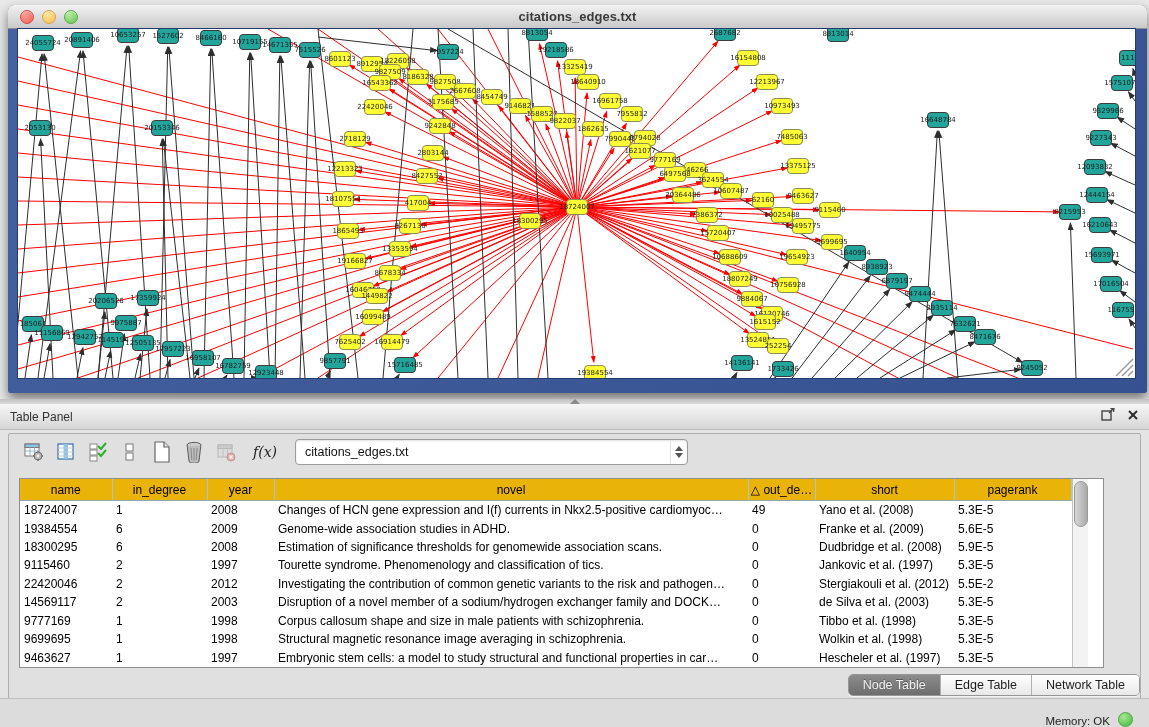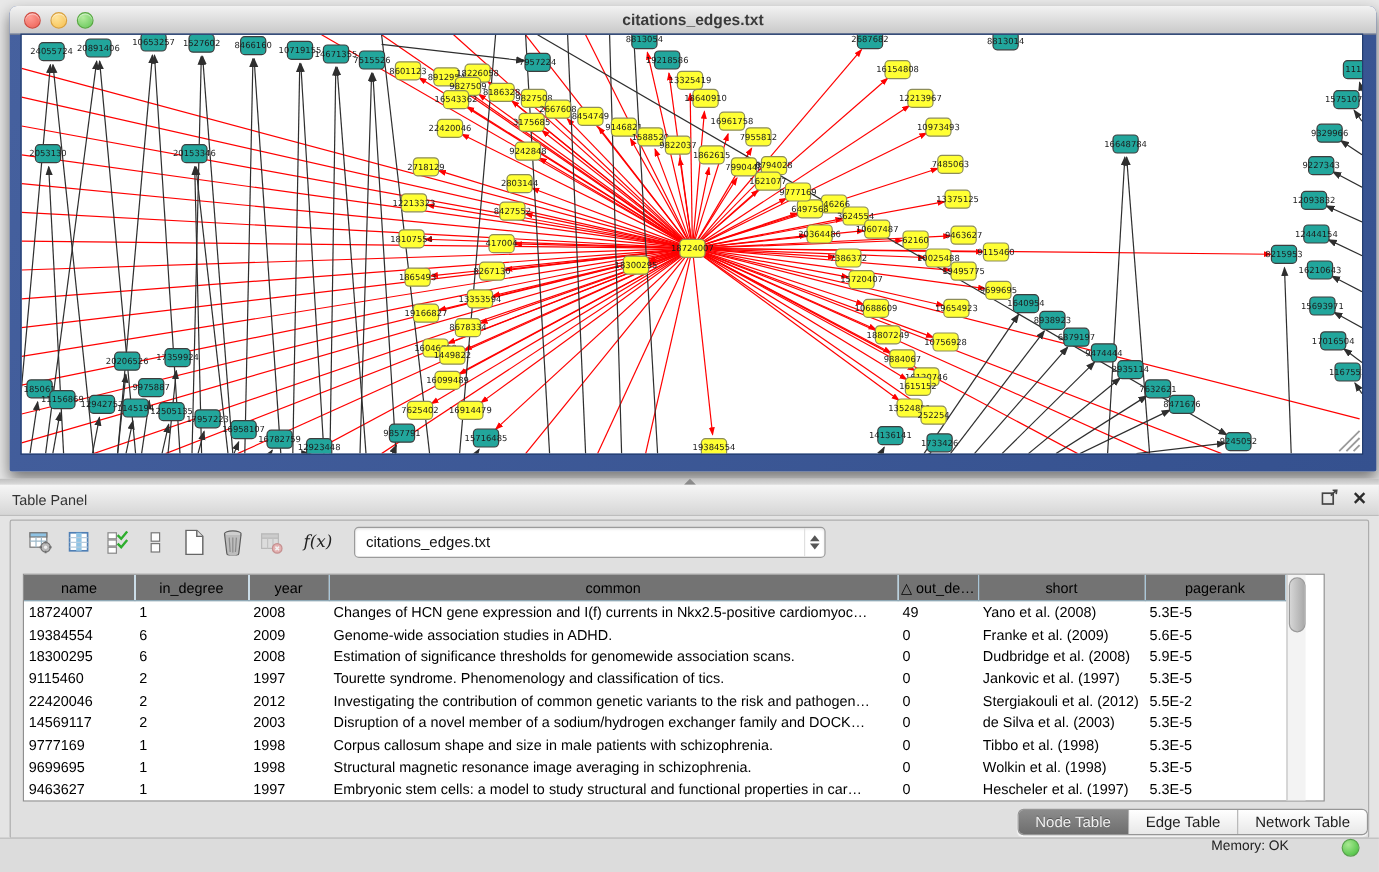--- a/index.html
+++ b/index.html
@@ -45,37 +45,37 @@
     border:1px solid #9b9b9b;border-radius:4px;box-shadow:inset 0 1px 2px rgba(0,0,0,.12);
     display:flex;align-items:center;font-size:12.5px;color:#111;}
   .dropdown .dd-text{margin-left:9px;flex:1;}
   .dd-stepper{width:16px;height:100%;display:flex;flex-direction:column;align-items:center;justify-content:center;gap:2px;border-left:1px solid #e0e0e0;}
   .dd-up{width:0;height:0;border-left:4px solid transparent;border-right:4px solid transparent;border-bottom:5px solid #555;}
   .dd-down{width:0;height:0;border-left:4px solid transparent;border-right:4px solid transparent;border-top:5px solid #555;}
 
   .table-wrap{position:absolute;left:10px;top:44px;width:1083px;height:188px;
     background:#fff;border:1px solid #8f8f8f;display:flex;}
   table.data{border-collapse:collapse;table-layout:fixed;width:1051px;font-size:12px;color:#000;}
-  table.data th{height:21px;background:#737373;font-weight:normal;text-align:center;
+  table.data th{height:21px;background:#eab308;font-weight:normal;text-align:center;
     border-right:1px solid #a9c6d8;border-bottom:1px solid #8fa8b5;overflow:hidden;white-space:nowrap;padding:0 2px;}
   table.data td{height:16px;padding:0 2px 0 4px;white-space:nowrap;overflow:hidden;text-overflow:clip;line-height:16.3px;}
   .vscroll{width:15px;background:#f3f3f3;border-left:1px solid #c2c2c2;position:relative;}
   .vscroll .thumb{position:absolute;left:1px;top:2px;width:12px;height:44px;border-radius:7px;
     background:linear-gradient(90deg,#d6d6d6,#a9a9a9);border:1px solid #9a9a9a;}
 
   .tabs-row{position:absolute;left:0;right:0;top:240px;display:flex;justify-content:flex-end;}
   .tabs{display:inline-flex;border:1px solid #969696;border-radius:5px;overflow:hidden;
     box-shadow:0 1px 1px rgba(255,255,255,.7);}
   .tab{padding:3px 14px;font-size:12.5px;color:#1d1d1d;background:linear-gradient(#ffffff,#e8e8e8);
     border-right:1px solid #b0b0b0;cursor:default;}
   .tab:last-child{border-right:none;}
   .tab.selected{background:linear-gradient(#8c8c8c,#6e6e6e);color:#f2f2f2;text-shadow:0 -1px 0 rgba(0,0,0,.35);}
 
   .statusbar{position:absolute;left:0;bottom:0;width:100%;height:28px;background:#dcdcdc;
-    border-top:1px solid #bdbdbd;display:flex;align-items:flex-start;justify-content:flex-end;gap:36px;}
+    border-top:1px solid #bdbdbd;display:flex;align-items:flex-end;justify-content:flex-end;}
   .mem-label{font-size:11.5px;color:#222;margin-right:8px;}
   .mem-dot{width:13px;height:13px;border-radius:50%;margin-right:16px;
     background:radial-gradient(circle at 35% 30%,#a8e892,#3dbb35);border:1px solid #57a14b;}
   .icon-x{stroke:#2b2b2b;stroke-width:2;}
 </style>
 </head>
 <body>
 
 <div class="desktop">
 
@@ -634,21 +634,21 @@
               <col style="width: 474px;">
               <col style="width: 67px;">
               <col style="width: 139px;">
               <col style="width: 117px;">
             </colgroup>
           <thead>
               <tr id="thead-row">
                 <th>name</th>
                 <th>in_degree</th>
                 <th>year</th>
-                <th>common</th>
+                <th>novel</th>
                 <th>△ out_de…</th>
                 <th>short</th>
                 <th>pagerank</th>
               </tr>
             </thead>
           <tbody id="tbody">
               <tr>
                 <td>18724007</td>
                 <td>1</td>
                 <td>2008</td>

